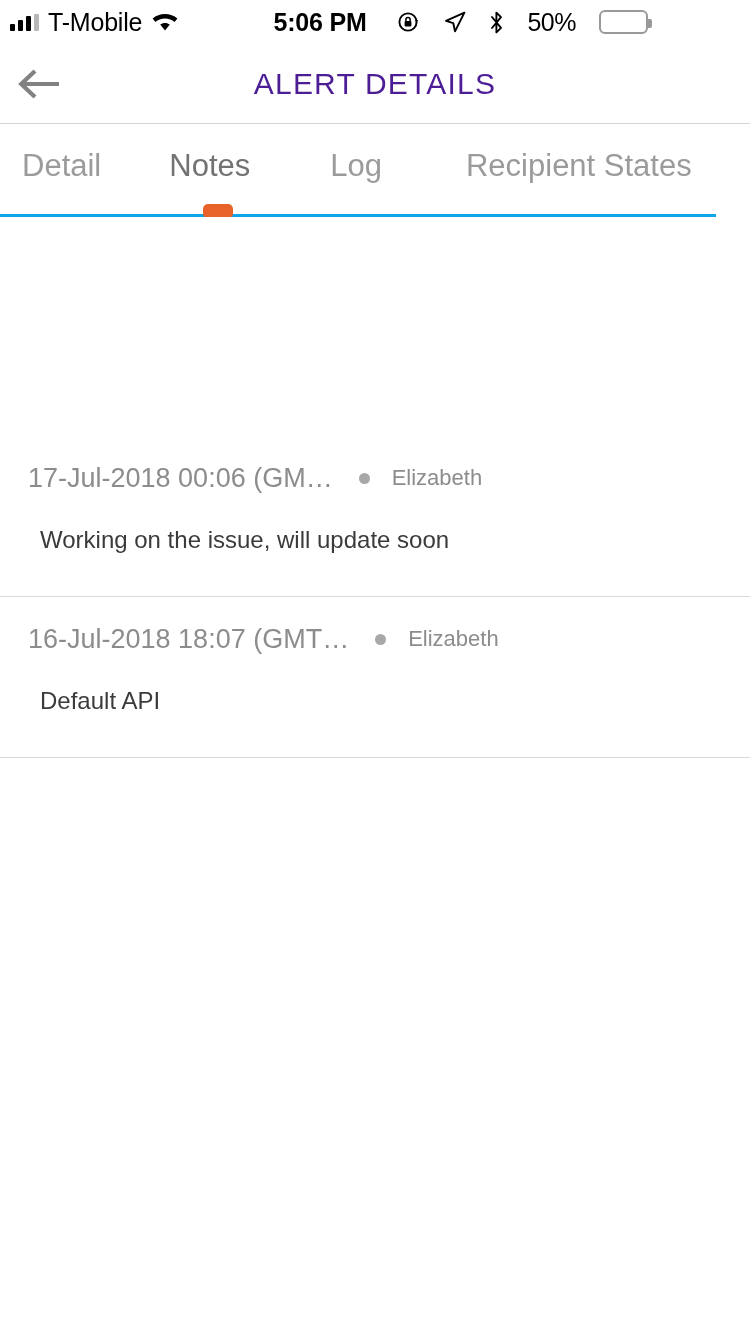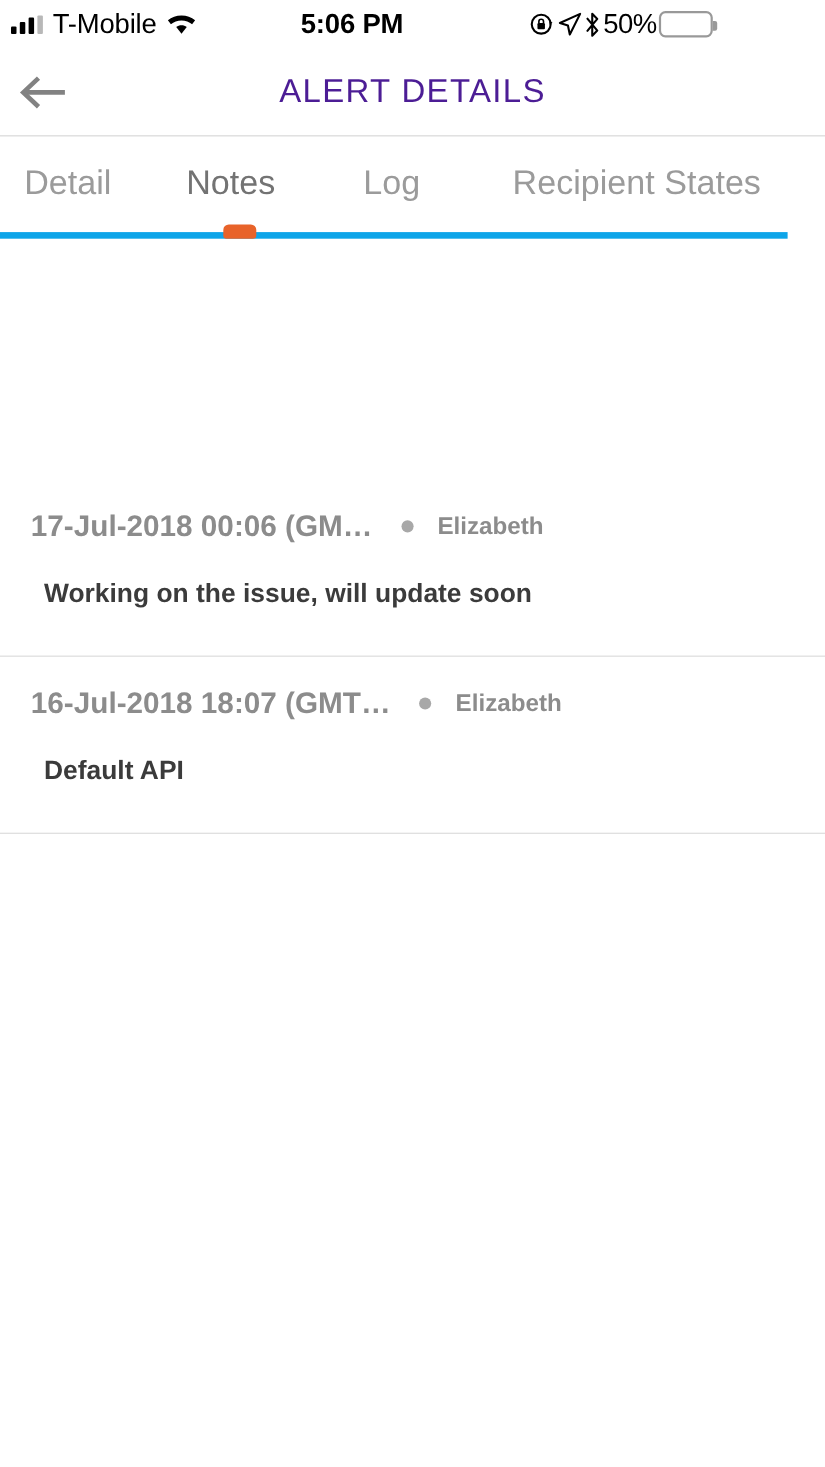--- a/index.html
+++ b/index.html
@@ -73,21 +73,21 @@
     font-weight: bold;
     letter-spacing: -0.2px;
     color: #000000;
   }
 
   .status-right {
     position: absolute;
     right: 4px;
     display: flex;
     align-items: center;
-    gap: 2px;
+    gap: 23px;
   }
 
   .rotlock-icon { width: 24px; height: 24px; display: block; }
   .location-icon { width: 22px; height: 22px; display: block; }
   .bluetooth-icon { width: 15px; height: 23px; display: block; }
 
   .battery-pct {
     font-size: 25px;
     letter-spacing: -0.5px;
     color: #000000;
@@ -150,21 +150,21 @@
     color: #4c1d95;
     line-height: 38px;
   }
 
   
   .tab-bar {
     position: absolute;
     top: 125px; left: 0;
     width: 716px;
     height: 92px;
-    border-bottom: 6px solid #0ea5e9;
+    border-bottom: 3px solid #0ea5e9;
   }
 
   .tabs-row {
     position: absolute;
     top: 0; left: 0;
     width: 750px;
     height: 78px;
     display: flex;
     align-items: center;
   }
@@ -199,21 +199,20 @@
     position: absolute;
     top: 218px; left: 0;
     width: 750px;
   }
 
   .note-item {
     position: relative;
     width: 750px;
     border-bottom: 1px solid #d9d9d9;
     padding: 20px 0 36px 0;
-    font-weight: bold;
   }
 
   .note-meta {
     display: flex;
     align-items: center;
     padding-left: 28px;
     height: 44px;
   }
 
   .note-timestamp {

